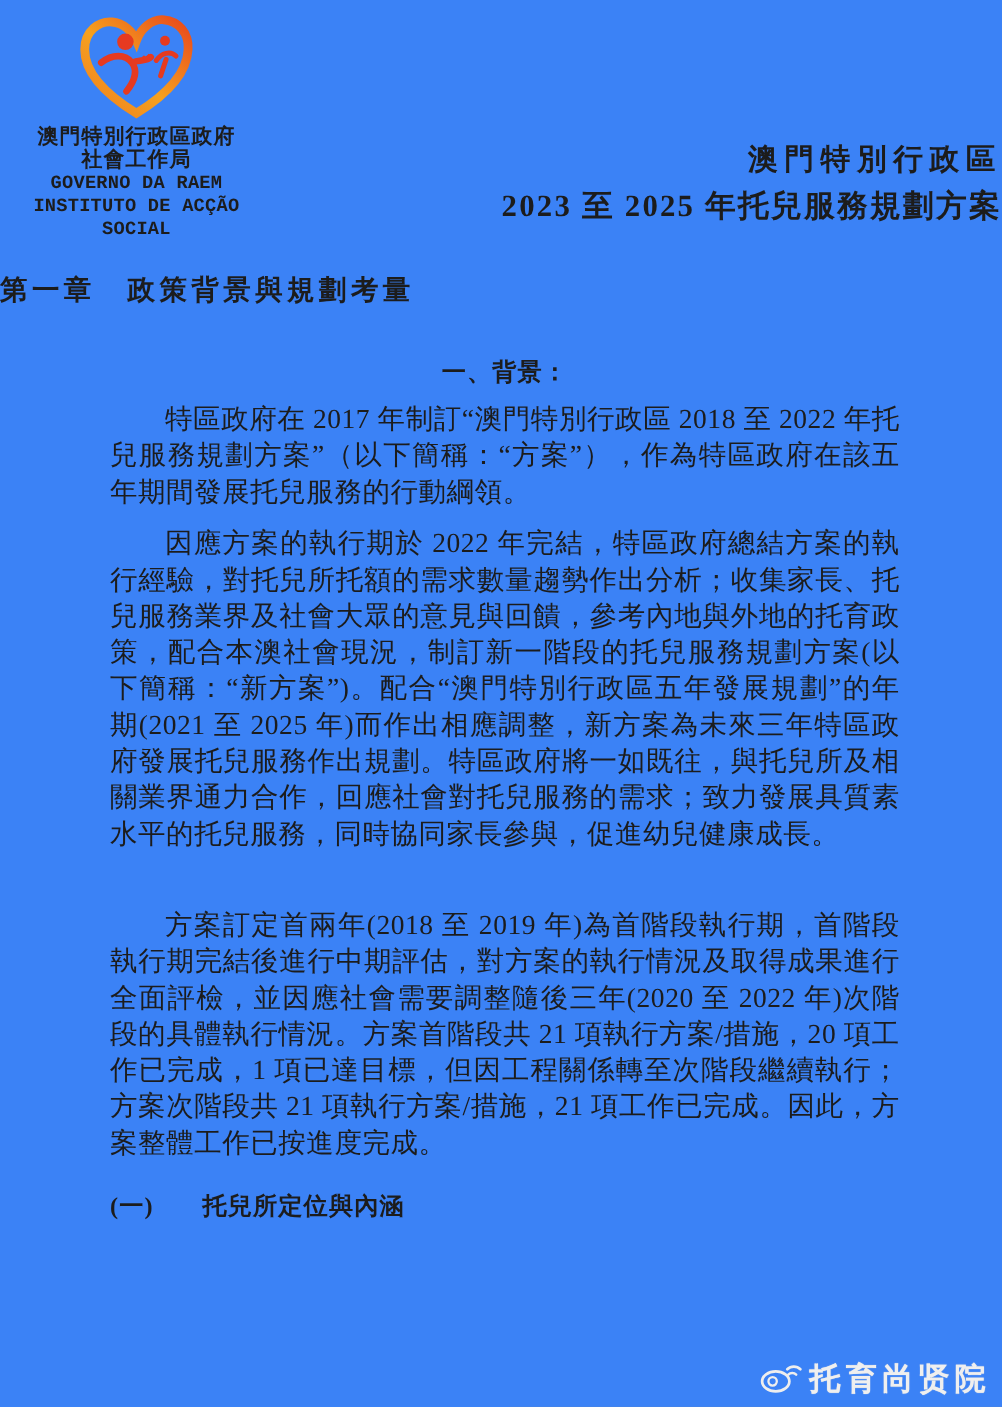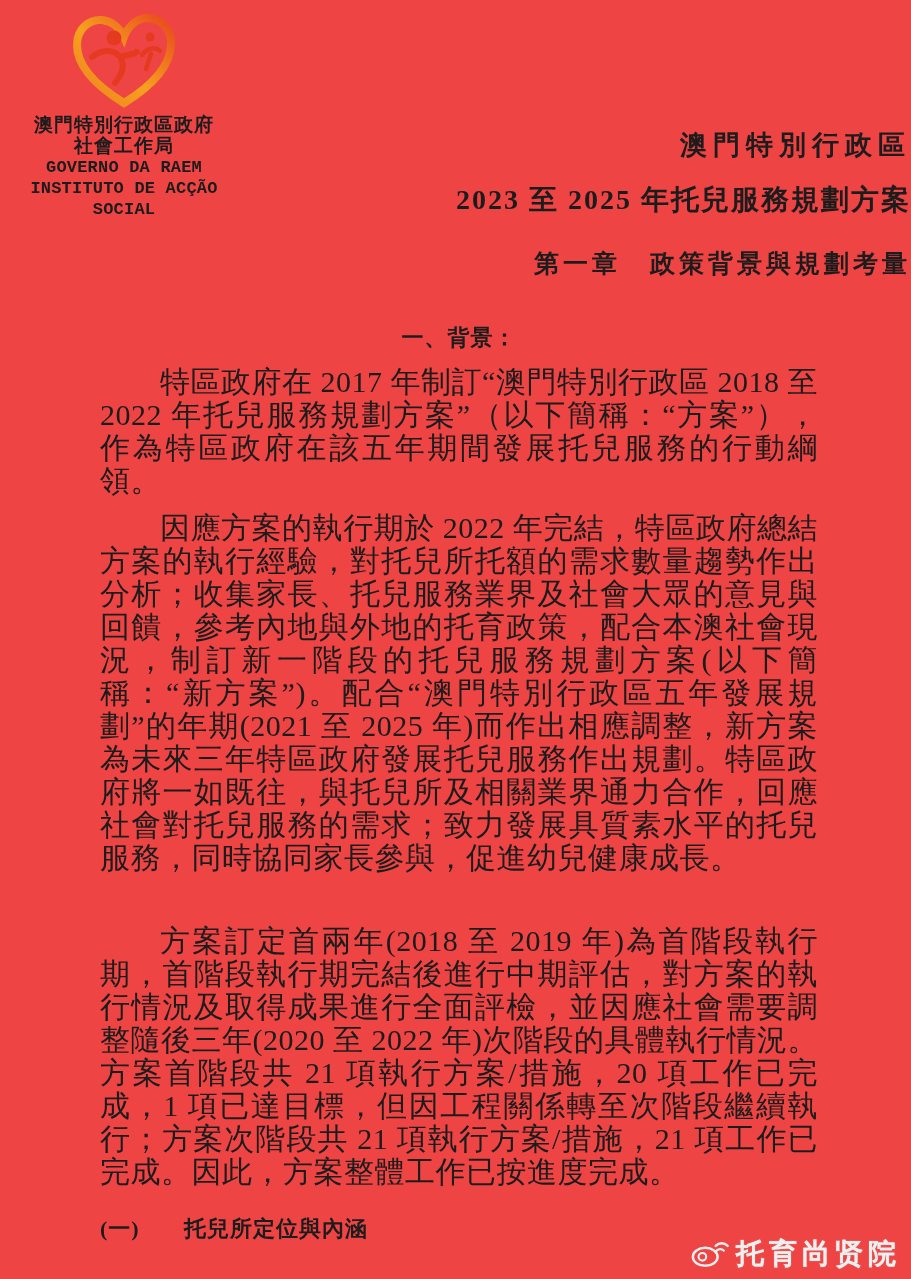--- a/index.html
+++ b/index.html
@@ -1,48 +1,48 @@
 <!DOCTYPE html>
 <html><head>
 <meta charset="utf-8">
 <style>
   html,body { margin:0; padding:0; background:#888; }
   .page {
     position:relative;
     width:911px; height:1279px;
     margin:0 auto;
-    background:#ef4444;
+    background:#3b82f6;
     font-family:"Liberation Serif","DejaVu Serif",serif;
     color:#1c1c1c;
     overflow:hidden;
   }
   
   .logo-block {
     position:absolute; left:26px; top:10px; width:196px;
     text-align:center;
   }
   .logo-heart { width:120px; height:104px; margin:0 auto; }
   .org-cn { font-family:"Liberation Sans","DejaVu Sans",sans-serif;
             font-weight:bold; font-size:19px; line-height:1.12; letter-spacing:1px; }
   .org-pt { font-family:Liberation Mono, monospace;
             font-weight:bold; font-size:17px; line-height:1.25; letter-spacing:0.2px; }
   
   .title-block { position:absolute; left:0; right:0; top:127px; text-align:right; }
   .title-line1 { font-size:27px; font-weight:bold; letter-spacing:6px; }
-  .title-line2 { font-size:28px; font-weight:bold; letter-spacing:2px; margin-top:18px; }
+  .title-line2 { font-size:28px; font-weight:bold; letter-spacing:2px; margin-top:5px; }
   .chapter-heading {
     position:absolute; left:0; right:0; top:247px;
-    text-align:right; font-size:25px; font-weight:bold; letter-spacing:4px;
+    text-align:left; font-size:25px; font-weight:bold; letter-spacing:4px;
   }
   
   .body-area { position:absolute; left:100px; top:321px; width:718px; }
   .sec-heading { font-size:22px; font-weight:bold; line-height:33px; margin:0 0 11px 0; letter-spacing:1px;text-align:center; }
   .body-area p {
     margin:0 0 14px 0;
-    font-size:30px; line-height:33px;
+    font-size:25px; line-height:33px;
     text-align:justify;
     text-indent:2em;
     letter-spacing:0.5px;
   }
   .section-2 { margin-top:50px; }
   .sub-heading { display:flex; font-size:22px; font-weight:bold; line-height:33px;
                  margin:24px 0 12px 0; letter-spacing:1px; }
   .sub-heading .marker { width:84px; }
   
   .watermark {

